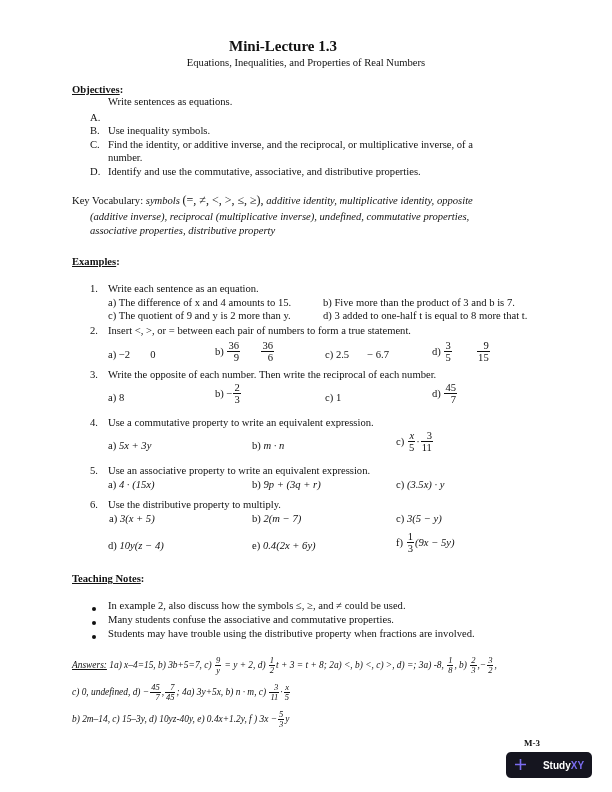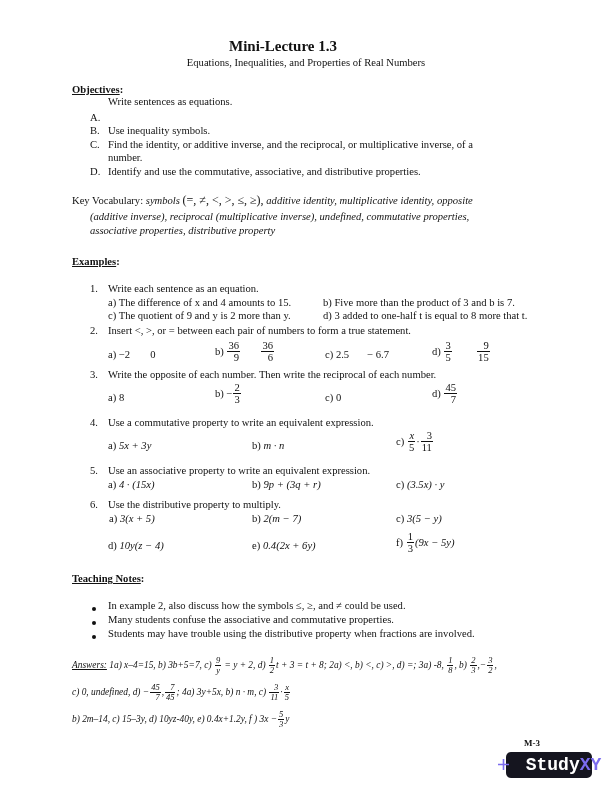--- a/index.html
+++ b/index.html
@@ -12,21 +12,21 @@
   .heading u { text-decoration: underline; }
   .it { font-style: italic; }
   .frac { display: inline-block; vertical-align: middle; text-align: right; line-height: 1.05; margin: 0 1px; }
   .frac .num { display: block; border-bottom: 0.8px solid #111; padding: 0 1px; }
   .frac .den { display: block; padding: 0 1px; }
   .frac.sm { font-size: 8.5px; }
   .bullet { display:inline-block; width: 4px; height: 4px; background:#111; border-radius:50%; vertical-align: middle; }
   .ans { font-style: italic; font-size: 9.4px; }
   .brand { position: absolute; left: 506px; top: 752px; width: 86px; height: 26px; background: #15151f;
            border-radius: 5px; display: flex; align-items: center; justify-content: center; }
-  .brand-text { font-family: Liberation Mono, monospace; font-weight: bold; font-size: 18px; color: #ffffff; margin-left: 16px; }
+  .brand-text { font-family: Liberation Sans, sans-serif; font-weight: bold; font-size: 10px; color: #ffffff; margin-left: 16px; }
   .brand-xy { color: #7b6cf0; }
   .page-num { left: 524px; top: 738px; font-size: 9px; font-weight: bold; }
 </style>
 </head>
 <body>
 
 <div class="abs title">Mini-Lecture 1.3</div>
 <div class="abs subtitle">Equations, Inequalities, and Properties of Real Numbers</div>
 
 <div class="abs heading" style="left:72px; top:84px;"><u>Objectives</u>:</div>
@@ -80,21 +80,21 @@
   <span class="frac"><span class="num">9</span><span class="den">15</span></span>
 </div>
 
 <div class="abs" style="left:90px; top:369px;">3.</div>
 <div class="abs" style="left:108px; top:369px;">Write the opposite of each number. Then write the reciprocal of each number.</div>
 <div class="abs" style="left:108px; top:392px;">a) 8</div>
 <div class="abs" style="left:215px; top:382px;">
   <span style="vertical-align:middle">b)</span>
   <span style="vertical-align:middle">−</span><span class="frac"><span class="num">2</span><span class="den">3</span></span>
 </div>
-<div class="abs" style="left:325px; top:392px;">c) 0</div>
+<div class="abs" style="left:325px; top:392px;">c) 1</div>
 <div class="abs" style="left:432px; top:382px;">
   <span style="vertical-align:middle">d)</span>
   <span class="frac"><span class="num">45</span><span class="den">7</span></span>
 </div>
 
 <div class="abs" style="left:90px; top:417px;">4.</div>
 <div class="abs" style="left:108px; top:417px;">Use a commutative property to write an equivalent expression.</div>
 <div class="abs" style="left:108px; top:440px;">
   <span>a)</span> <span class="it">5x + 3y</span>
 </div>

